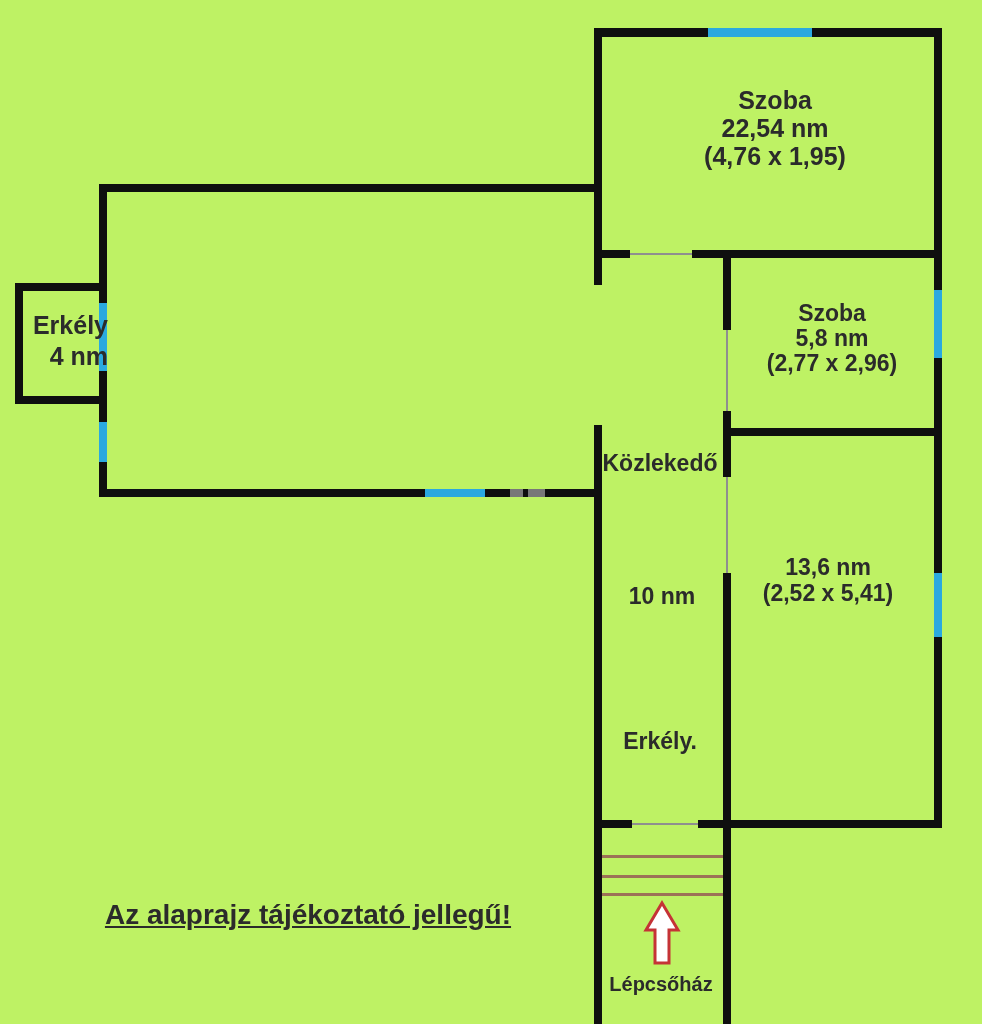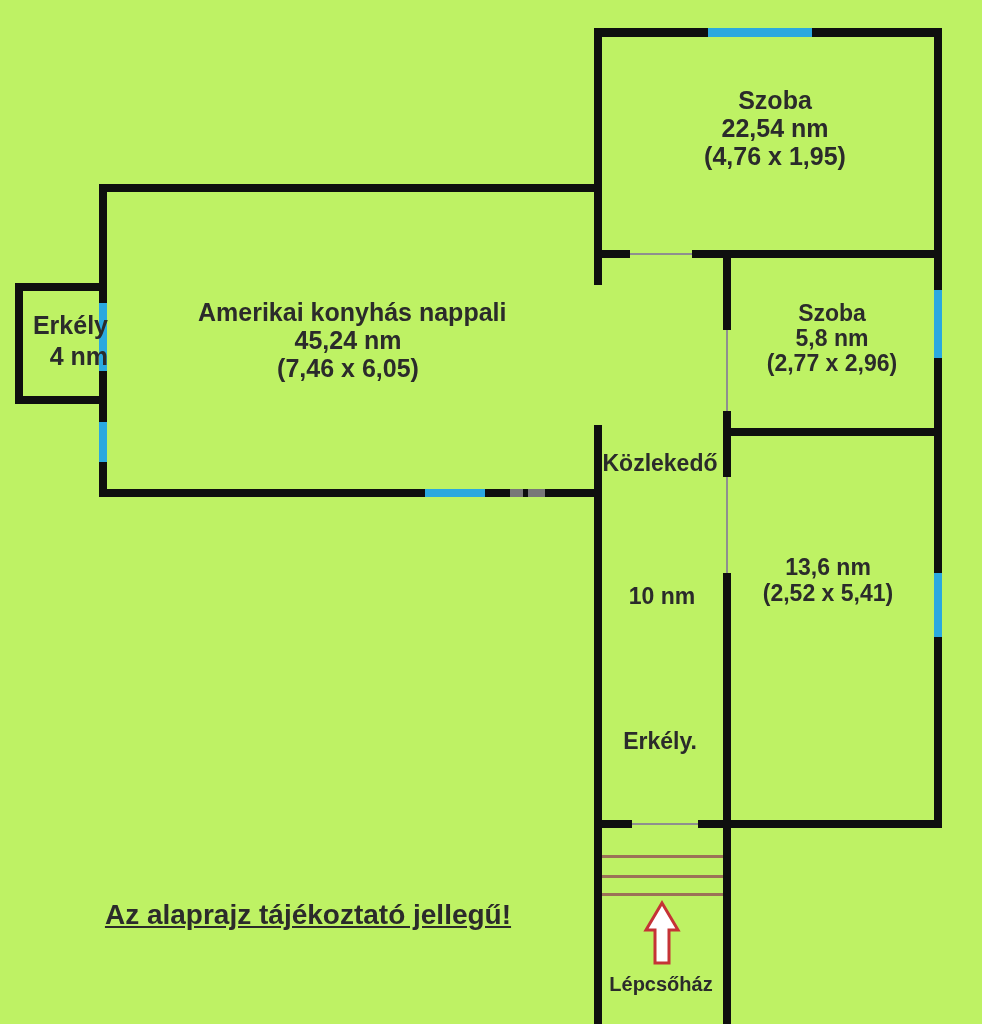--- a/index.html
+++ b/index.html
@@ -93,25 +93,20 @@
   <svg class="arrow-svg" width="38" height="66" viewBox="0 0 38 66">
     <polygon points="19,3 35,30 26,30 26,63 12,63 12,30 3,30"></polygon>
   </svg>
 
   <div class="label lbl-lg" style="left:625px;top:86px;width:300px">
     <div>Szoba</div>
     <div>22,54 nm</div>
     <div>(4,76 x 1,95)</div>
   </div>
 
-  <div class="label lbl-lg" style="left:198px;top:298px;width:300px">
-    <div>Amerikai konyhás nappali</div>
-    <div>45,24 nm</div>
-    <div>(7,46 x 6,05)</div>
-  </div>
 
   <div class="label lbl-lg lbl-left" style="left:28px;top:310px;width:80px;line-height:31px">
     <div>Erkély</div>
     <div>4 nm</div>
   </div>
 
   <div class="label lbl-md" style="left:682px;top:301px;width:300px;line-height:25px">
     <div>Szoba</div>
     <div>5,8 nm</div>
     <div>(2,77 x 2,96)</div>

